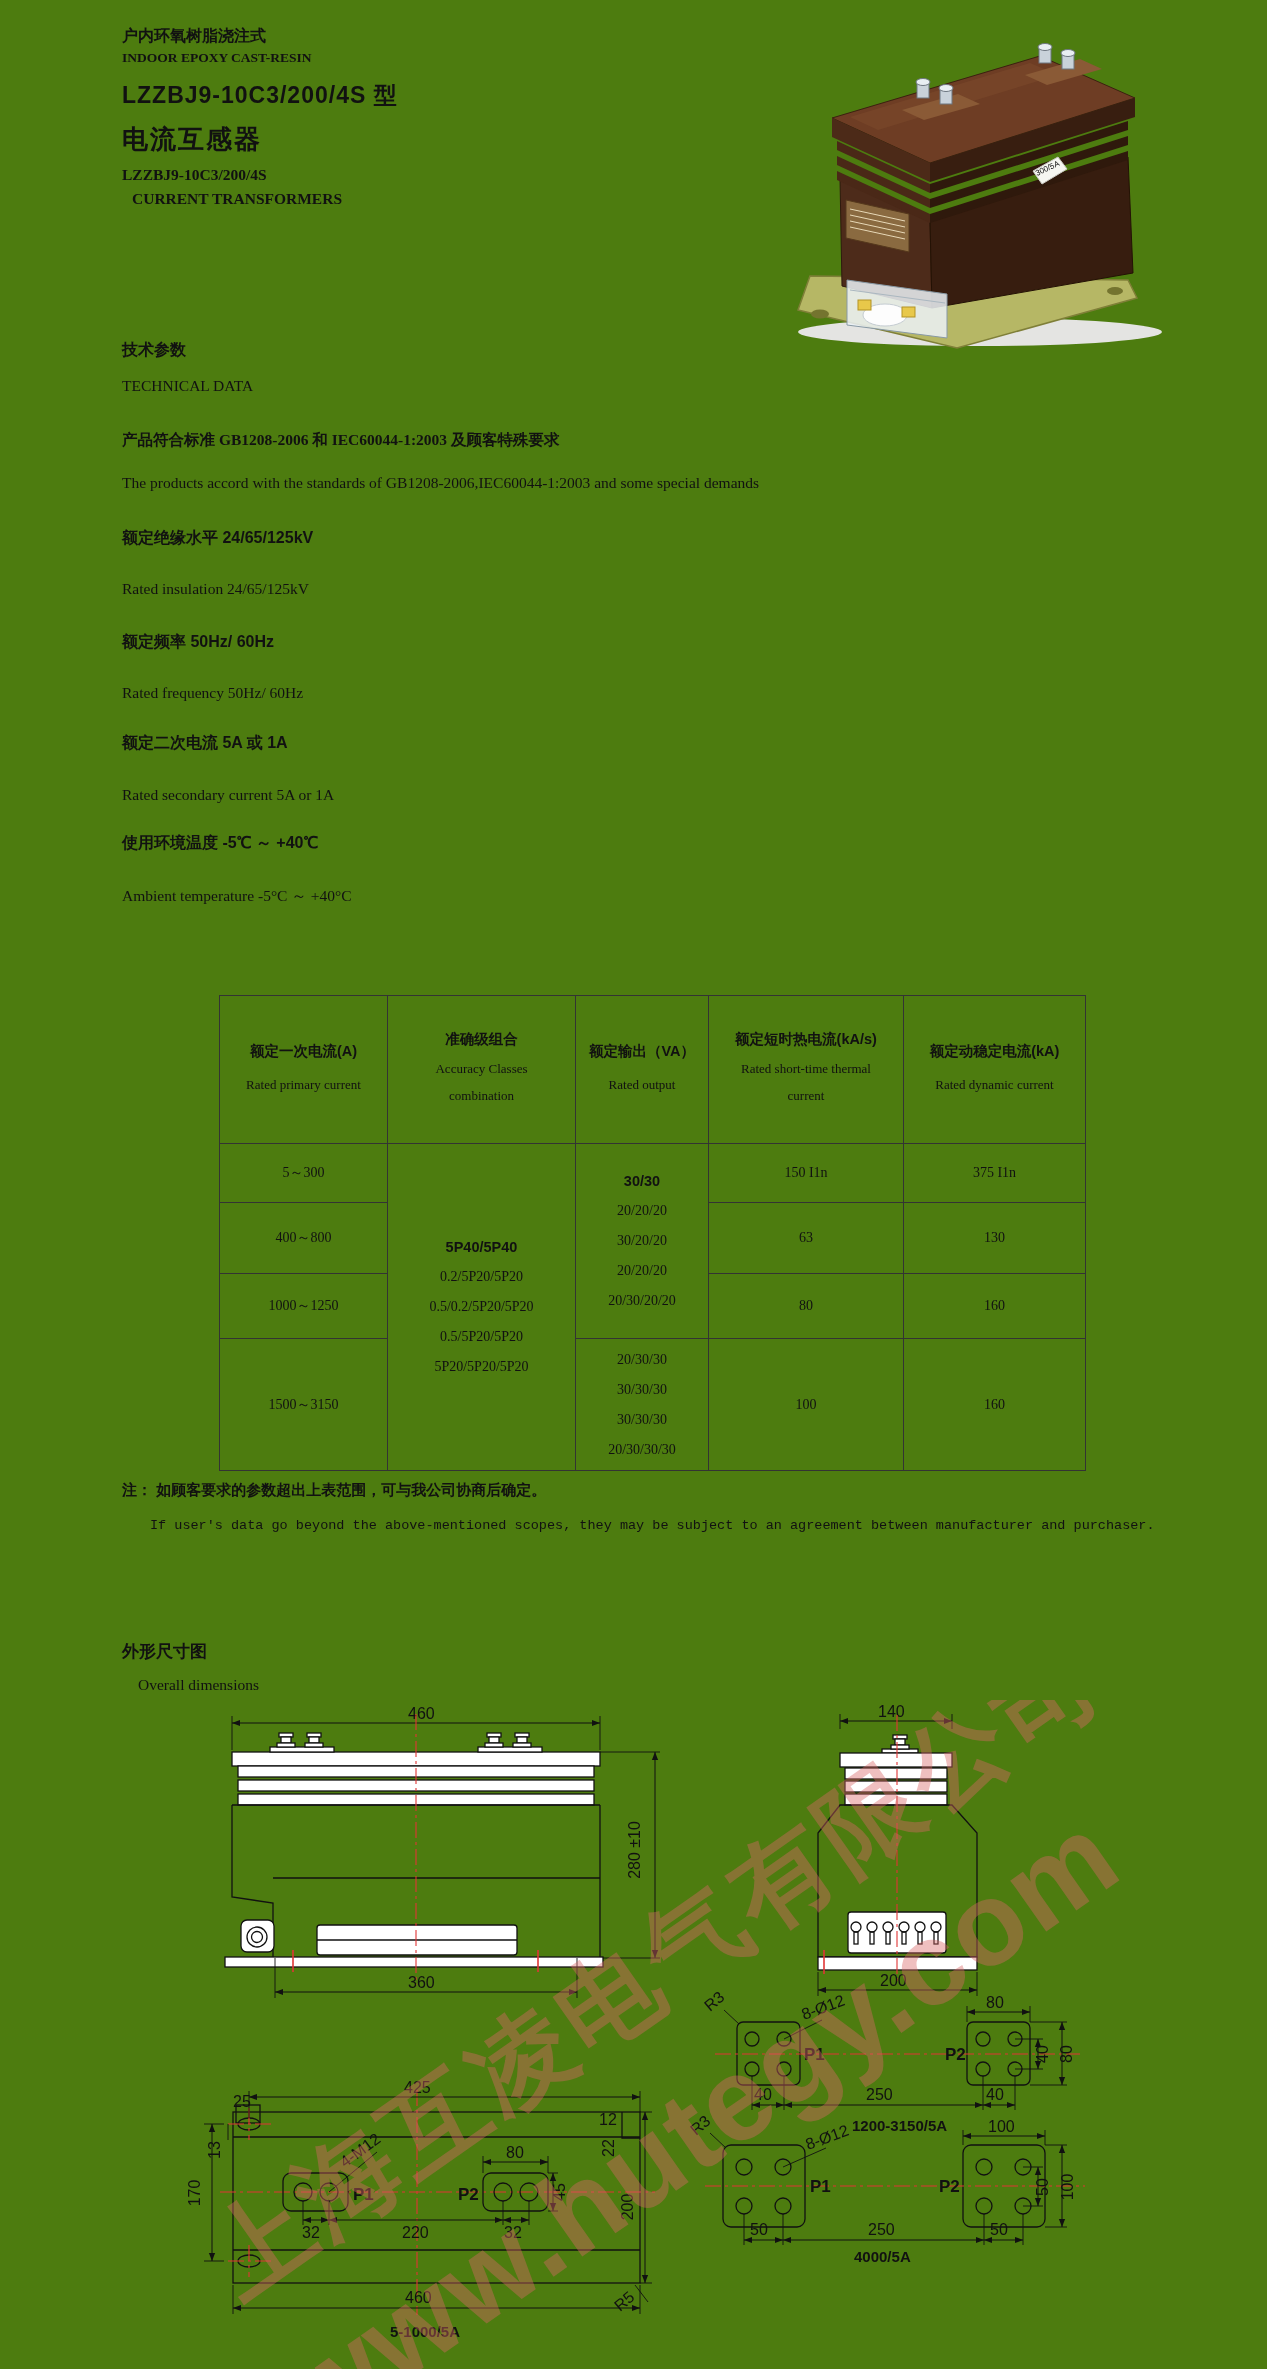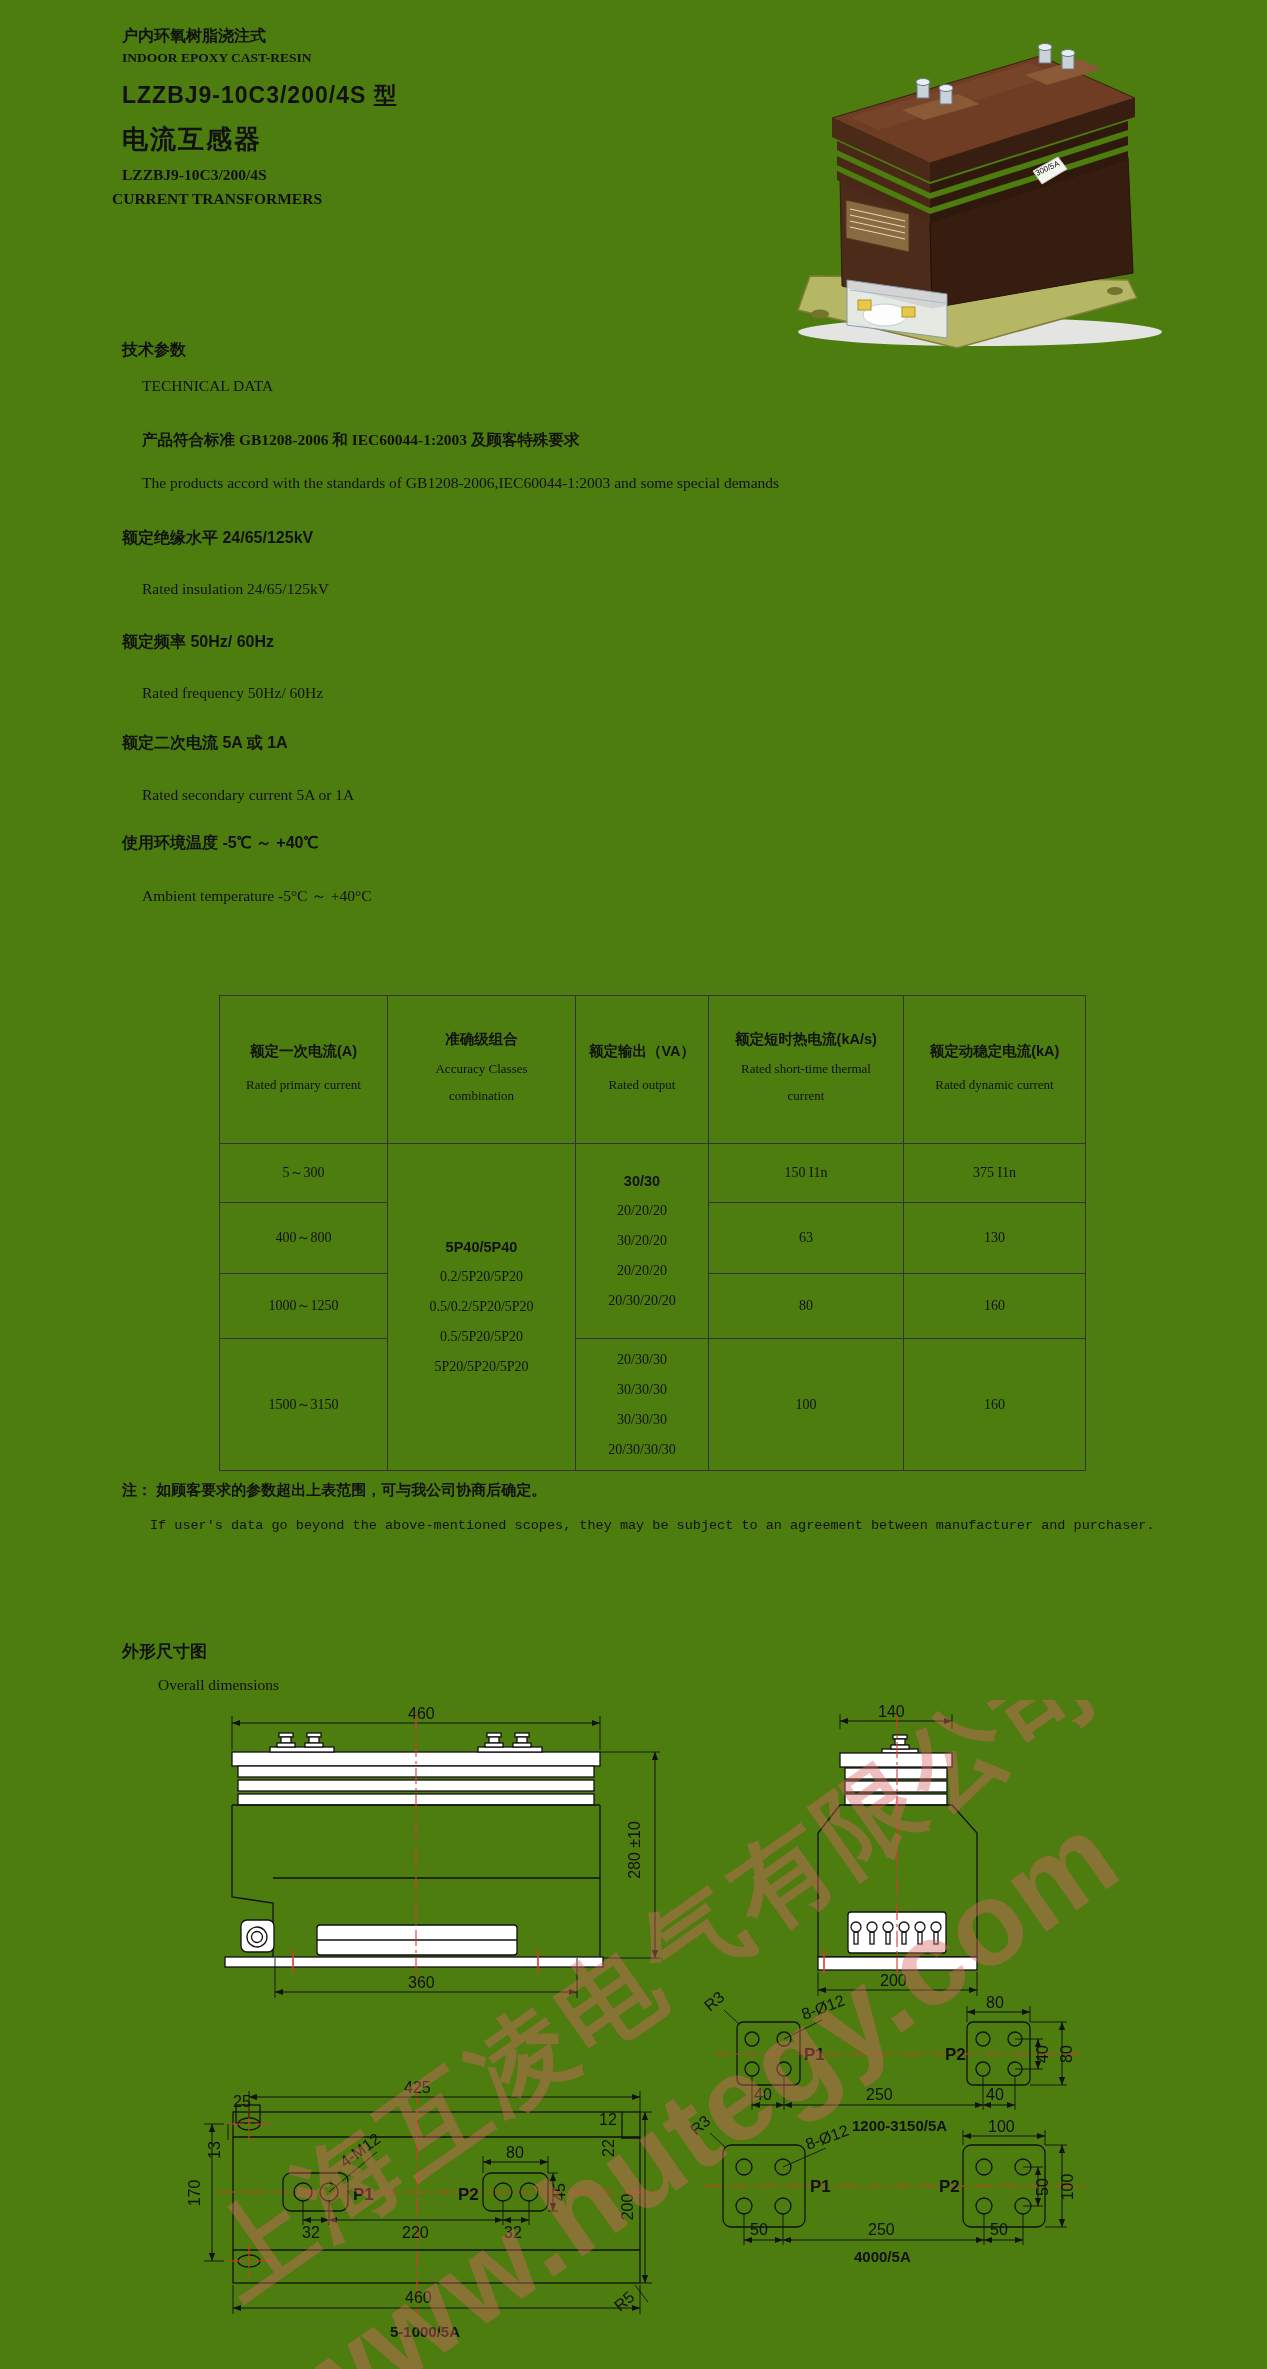--- a/index.html
+++ b/index.html
@@ -5,21 +5,21 @@
   html,body{margin:0;padding:0;background:#888;}
   .page{position:relative;width:1267px;height:2369px;background:#4d7c0f;overflow:hidden;
         font-family:"Liberation Sans",sans-serif;color:#111;}
   .abs{position:absolute;white-space:nowrap;}
   .cnb{font-family:"Liberation Sans",sans-serif;font-weight:bold;}
   .ser{font-family:"Liberation Serif",serif;}
   .serb{font-family:"Liberation Serif",serif;font-weight:bold;}
   
   .t16{font-size:16px;} .t13{font-size:13.5px;} .t23{font-size:23px;letter-spacing:1px;}
   .t26{font-size:26px;letter-spacing:2px;} .t15{font-size:15.5px;} .t17{font-size:17px;}
-  .t15r{font-size:15.5px;margin-left:20px;}
+  .t15r{font-size:15.5px;}
   
   table.spec{position:absolute;left:219px;top:995px;width:866px;border-collapse:collapse;
              table-layout:fixed;text-align:center;color:#111;}
   table.spec td,table.spec th{border:1.4px solid #333;padding:0;vertical-align:middle;font-weight:normal;}
   .hcn{font:bold 14.5px "Liberation Sans",sans-serif;line-height:1.5;}
   .hen{font:13px "Liberation Serif",serif;line-height:2.1;margin-top:8px;}
   .v{font:14px "Liberation Serif",serif;}
   .vb{font:bold 14.5px "Liberation Sans",sans-serif;}
   .stack div{line-height:30px;}
   
@@ -37,21 +37,21 @@
 </head>
 <body>
 
 <div class="page">
 
   <div class="abs cnb t16" style="left:122px;top:26px;">户内环氧树脂浇注式</div>
   <div class="abs serb t13" style="left:122px;top:50px;">INDOOR EPOXY CAST-RESIN</div>
   <div class="abs cnb t23" style="left:122px;top:80px;">LZZBJ9-10C3/200/4S 型</div>
   <div class="abs cnb t26" style="left:122px;top:122px;">电流互感器</div>
   <div class="abs serb t15" style="left:122px;top:166px;">LZZBJ9-10C3/200/4S</div>
-  <div class="abs serb t15" style="left:112px;top:190px;">CURRENT TRANSFORMERS</div>
+  <div class="abs serb t15" style="left:132px;top:190px;">CURRENT TRANSFORMERS</div>
 
   <div class="abs" style="left:790px;top:18px;width:390px;height:332px;">
     <svg width="390" height="332" viewBox="0 0 390 332">
       <ellipse cx="190" cy="314" rx="182" ry="14" fill="#e4e4e2"></ellipse>
 
       <polygon points="8,292 167,330 347,280 338,262 20,258" fill="#b6b765" stroke="#7f7f38" stroke-width="1.5"></polygon>
       <ellipse cx="30" cy="296" rx="9" ry="4.5" fill="#74742f"></ellipse>
       <ellipse cx="325" cy="273" rx="8" ry="4" fill="#74742f"></ellipse>
 
       <polygon points="50,160 140,202 142,290 52,268" fill="#4d2b1a" stroke="#2f1a0e" stroke-width="1"></polygon>

